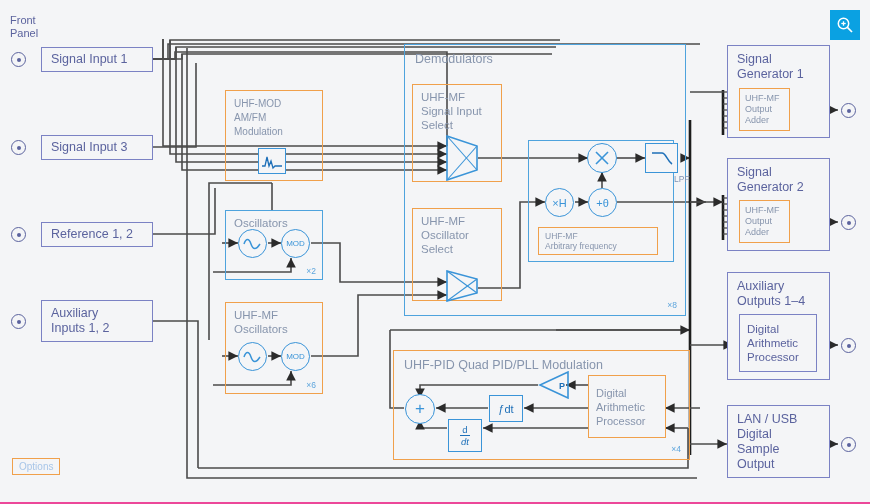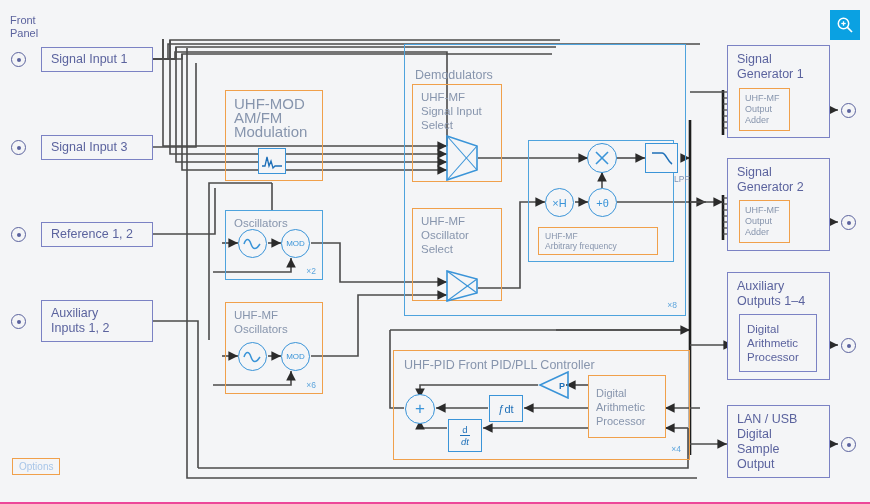--- a/index.html
+++ b/index.html
@@ -210,21 +210,21 @@
     <span class="lbl" style="white-space:pre;">Reference 1, 2</span>
   </div>
 
   <div class="abs bnc" style="left:11px;top:314px;"></div>
   <div class="abs box-purple" style="left:41px;top:300px;width:112px;height:42px;display:flex;align-items:center;padding-left:9px;">
     <span class="lbl" style="white-space:pre;">Auxiliary
 Inputs 1, 2</span>
   </div>
 
   <div class="abs box-orange" style="left:225px;top:90px;width:98px;height:91px;">
-    <div class="lbl-grey" style="padding:6px 0 0 8px;white-space:pre;font-size:15px;line-height:14px;">UHF-MOD
+    <div class="lbl-grey" style="padding:6px 0 0 8px;white-space:pre;font-size:10px;line-height:14px;">UHF-MOD
 AM/FM
 Modulation</div>
   </div>
   <div class="abs sqbox" style="left:258px;top:148px;width:28px;height:26px;display:flex;align-items:center;justify-content:center;">
     <svg width="22" height="18" viewBox="0 0 22 18">
       <polyline points="1,14 4,14 6,5 8,14 10,9 12,16 14,14 21,14" fill="none" stroke="#1d6fb8" stroke-width="1.3"></polyline>
     </svg>
   </div>
 
   <div class="abs box-blue" style="left:225px;top:210px;width:98px;height:70px;">
@@ -244,21 +244,21 @@
     <div class="lbl-xs" style="position:absolute;right:6px;bottom:3px;color:#5fa6dd;">×6</div>
   </div>
   <div class="abs circ" style="left:238px;top:342px;width:29px;height:29px;">
     <svg width="19" height="12" viewBox="0 0 19 12">
       <path d="M1,6 C3,0 6,0 8,6 C10,12 13,12 17,6" fill="none" stroke="#3a94d8" stroke-width="1.5"></path>
     </svg>
   </div>
   <div class="abs circ" style="left:281px;top:342px;width:29px;height:29px;font-size:8px;">MOD</div>
 
   <div class="abs box-blue" style="left:404px;top:44px;width:282px;height:272px;">
-    <div class="lbl-grey" style="padding:22px 0 0 10px;font-size:12.5px;">Demodulators</div>
+    <div class="lbl-grey" style="padding:6px 0 0 10px;font-size:12.5px;">Demodulators</div>
     <div class="lbl-xs" style="position:absolute;right:8px;bottom:5px;color:#5fa6dd;">×8</div>
   </div>
 
   <div class="abs box-orange" style="left:412px;top:84px;width:90px;height:98px;">
     <div class="lbl-grey" style="padding:5px 0 0 8px;white-space:pre;font-size:11.5px;line-height:14px;">UHF-MF
 Signal Input
 Select</div>
   </div>
   <div class="abs" style="left:446px;top:135px;width:32px;height:46px;">
     <svg width="32" height="46" viewBox="0 0 32 46">
@@ -300,21 +300,21 @@
   <div class="abs circ" style="left:545px;top:188px;width:29px;height:29px;font-size:11px;">×H</div>
 
   <div class="abs circ" style="left:588px;top:188px;width:29px;height:29px;font-size:11px;">+θ</div>
 
   <div class="abs box-orange" style="left:538px;top:227px;width:120px;height:28px;display:flex;align-items:center;">
     <span class="lbl-grey" style="white-space:pre;font-size:8.5px;line-height:10px;padding-left:6px;">UHF-MF
 Arbitrary frequency</span>
   </div>
 
   <div class="abs box-orange" style="left:393px;top:350px;width:297px;height:110px;">
-    <div class="lbl-grey" style="padding:6px 0 0 10px;font-size:12.5px;">UHF-PID Front PID/PLL Controller</div>
+    <div class="lbl-grey" style="padding:6px 0 0 10px;font-size:12.5px;">UHF-PID Quad PID/PLL Modulation</div>
     <div class="lbl-xs" style="position:absolute;right:8px;bottom:5px;color:#5fa6dd;">×4</div>
   </div>
 
   <div class="abs circ" style="left:405px;top:394px;width:30px;height:30px;font-size:17px;">+</div>
 
   <div class="abs" style="left:537px;top:371px;width:32px;height:28px;">
     <svg width="32" height="28" viewBox="0 0 32 28">
       <polygon points="31,1 31,27 3,14" fill="none" stroke="#3a94d8" stroke-width="1.6"></polygon>
       <text x="22" y="18" font-size="9" fill="#1d6fb8" font-family="Liberation Sans, sans-serif" font-weight="bold">P</text>
     </svg>

